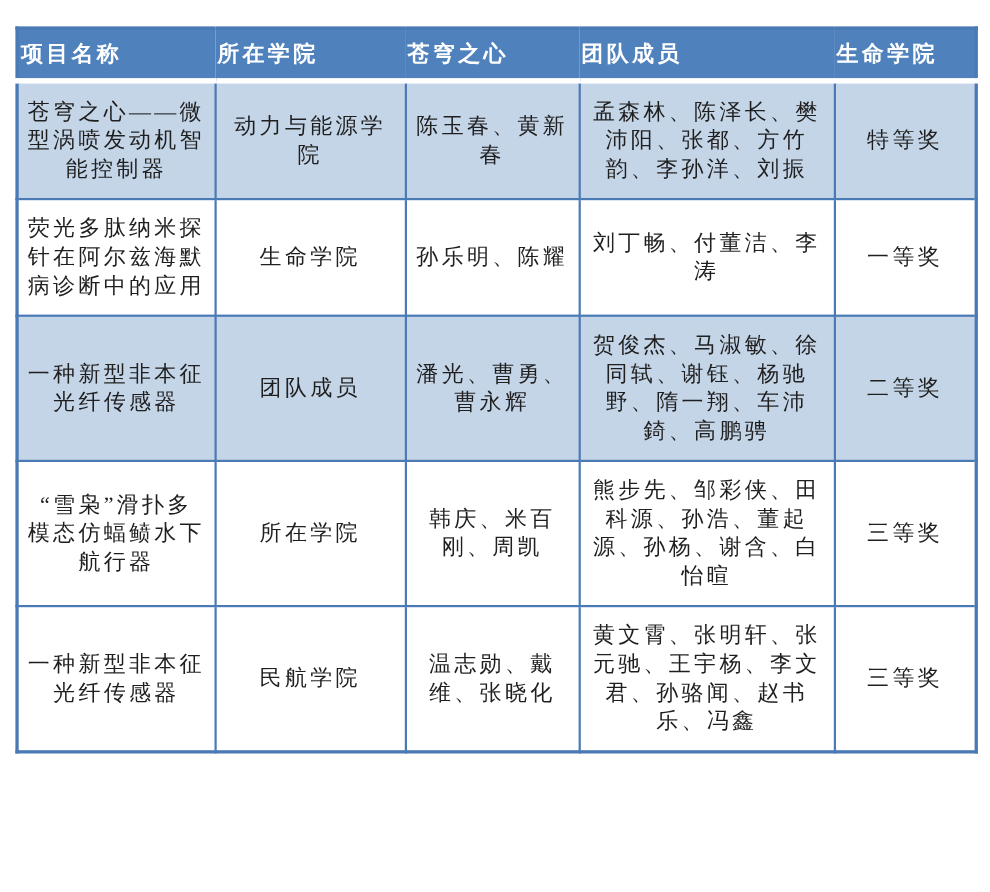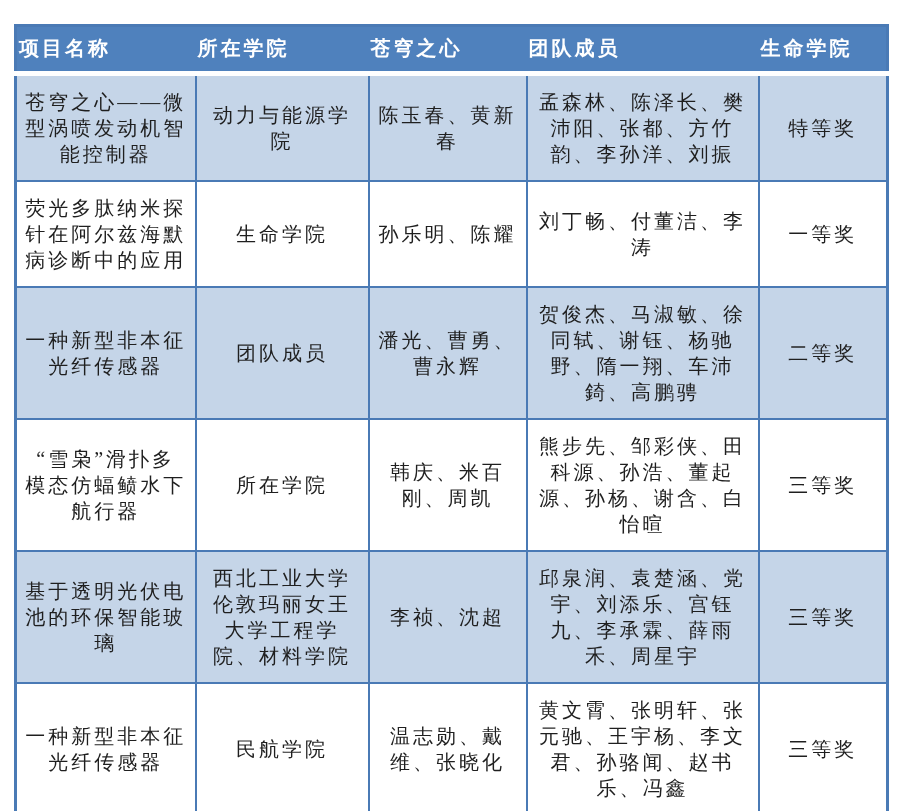--- a/index.html
+++ b/index.html
@@ -93,27 +93,20 @@
           <td>贺俊杰、马淑敏、徐同轼、谢钰、杨驰野、隋一翔、车沛錡、高鹏骋</td>
           <td>二等奖</td>
         </tr>
         <tr>
           <td>“雪枭”滑扑多模态仿蝠鲼水下航行器</td>
           <td>所在学院</td>
           <td>韩庆、米百刚、周凯</td>
           <td>熊步先、邹彩侠、田科源、孙浩、董起源、孙杨、谢含、白怡暄</td>
           <td>三等奖</td>
         </tr>
-        <tr class="alt">
-          <td>基于透明光伏电池的环保智能玻璃</td>
-          <td>西北工业大学伦敦玛丽女王大学工程学院、材料学院</td>
-          <td>李祯、沈超</td>
-          <td>邱泉润、袁楚涵、党宇、刘添乐、宫钰九、李承霖、薛雨禾、周星宇</td>
-          <td>三等奖</td>
-        </tr>
         <tr>
           <td>一种新型非本征光纤传感器</td>
           <td>民航学院</td>
           <td>温志勋、戴维、张晓化</td>
           <td>黄文霄、张明轩、张元驰、王宇杨、李文君、孙骆闻、赵书乐、冯鑫</td>
           <td>三等奖</td>
         </tr>
       </tbody>
   </table>
 </div>

